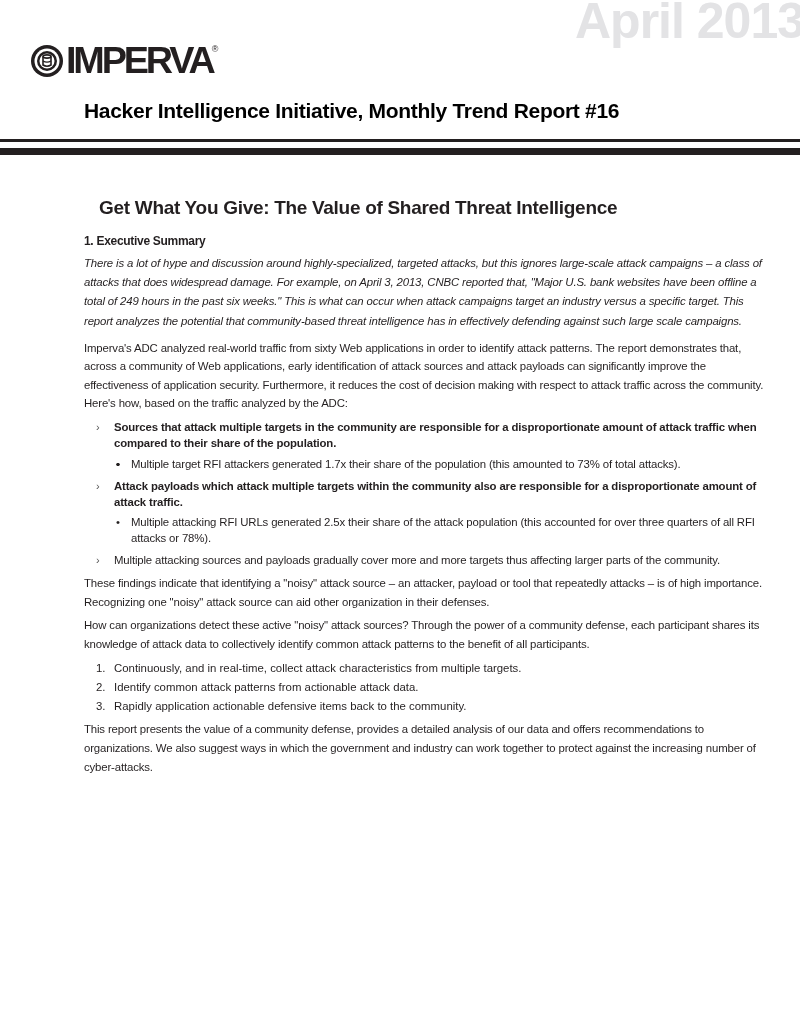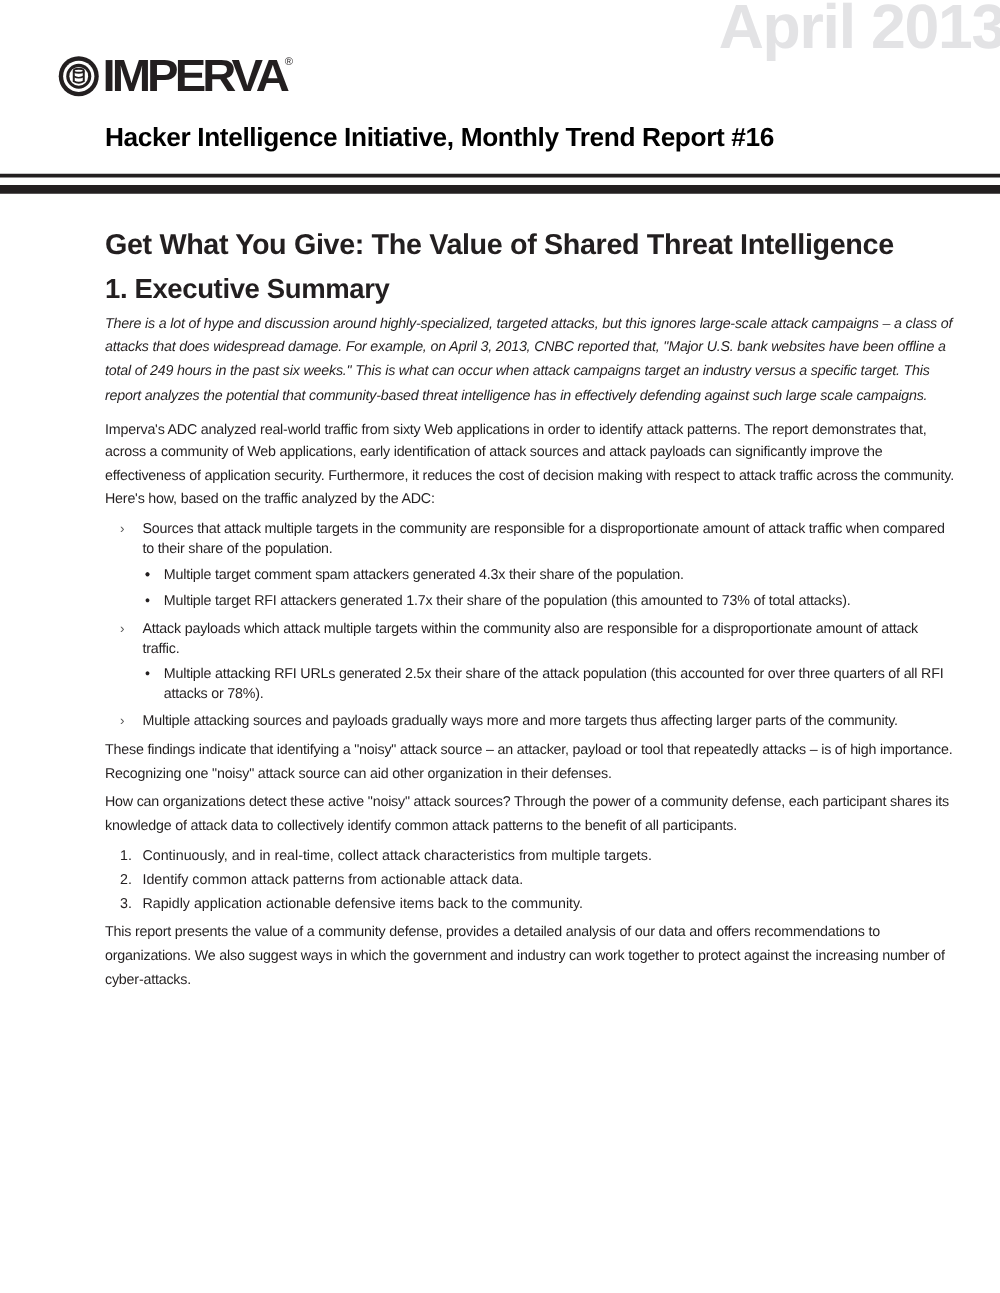--- a/index.html
+++ b/index.html
@@ -1,41 +1,41 @@
 <!DOCTYPE html>
 <html><head>
 <meta charset="utf-8">
 <style>
   html, body { margin: 0; padding: 0; background: #ffffff; }
   body { width: 800px; height: 1034px; position: relative; overflow: hidden;
          font-family: "Liberation Sans", "DejaVu Sans", sans-serif; color: #231f20; }
   .date-stamp { position: absolute; right: -4px; top: -8px; font-family: "Liberation Sans", sans-serif;
                 font-weight: bold; font-size: 50px; color: #e3e3e5; letter-spacing: -1px; }
-  .logo { position: absolute; left: 46px; top: 44px; height: 34px; display: flex; align-items: center; }
+  .logo { position: absolute; left: 30px; top: 44px; height: 34px; display: flex; align-items: center; }
   .logo-mark { width: 34px; height: 34px; }
   .logo-word { font-family: "Liberation Sans", sans-serif; font-weight: 900; font-size: 36px;
                letter-spacing: -3px; color: #231f20; margin-left: 2px; line-height: 34px;
                transform: scaleX(1.05); transform-origin: left center; }
   .logo-reg { font-size: 9px; position: relative; top: -12px; margin-left: 6px; }
   .report-title { position: absolute; left: 84px; top: 99px; font-size: 21px; font-weight: bold;
                   color: #000000; letter-spacing: -0.3px; }
   .rule-thin { position: absolute; left: 0; top: 139px; width: 800px; height: 3px; background: #231f20; }
   .rule-thick { position: absolute; left: 0; top: 148px; width: 800px; height: 7px; background: #231f20; }
   .content { position: absolute; left: 84px; top: 182px; width: 680px; }
-  h2.sub { margin: 0; font-size: 23px; font-weight: bold; letter-spacing: -0.3px; }
-  h3.section { margin: 9px 0 6px 0; font-size: 22px; font-weight: bold; letter-spacing: -0.3px; }
+  h2.sub { margin: 15px; font-size: 19px; font-weight: bold; letter-spacing: -0.3px; }
+  h3.section { margin: 9px 0 6px 0; font-size: 12px; font-weight: bold; letter-spacing: -0.3px; }
   p { margin: 0; font-size: 11.4px; line-height: 19.2px; letter-spacing: -0.15px; }
   p.intro { font-style: italic; margin-bottom: 8px; }
   p.body { margin-bottom: 4px; }
   .body.dense { line-height: 18.5px; }
   ul.findings { list-style: none; margin: 6px 0 0 0; padding: 0; }
   ul.findings > li { position: relative; padding-left: 30px; font-size: 11.4px; line-height: 16px;
                      margin-bottom: 6px; letter-spacing: -0.15px; }
   ul.findings > li > .arrow { position: absolute; left: 12px; top: 0; font-size: 11px; color: #555; }
-  .finding-head.bold { font-weight: normal; }
+  .finding-head.bold { font-weight: bold; }
   ul.sub { list-style: none; margin: 4px 0 0 0; padding: 0; }
   ul.sub li { position: relative; padding-left: 17px; font-size: 11.4px; line-height: 16px; margin-bottom: 5px; }
   ul.sub li .dot { position: absolute; left: 2px; top: 0; }
   ol.steps { list-style: none; margin: 2px 0 4px 0; padding: 0; }
   ol.steps li { position: relative; padding-left: 30px; font-size: 11.4px; line-height: 19px; }
   ol.steps li .num { position: absolute; left: 12px; top: 0; }
 </style>
 </head>
 <body>
 
@@ -65,34 +65,34 @@
   <h3 class="section">1. Executive Summary</h3>
   <p class="intro">There is a lot of hype and discussion around highly-specialized, targeted attacks, but this ignores large-scale attack campaigns – a class of attacks that does widespread damage. For example, on April 3, 2013, CNBC reported that, "Major U.S. bank websites have been offline a total of 249 hours in the past six weeks." This is what can occur when attack campaigns target an industry versus a specific target. This report analyzes the potential that community-based threat intelligence has in effectively defending against such large scale campaigns.</p>
   <p class="body dense">Imperva's ADC analyzed real-world traffic from sixty Web applications in order to identify attack patterns. The report demonstrates that, across a community of Web applications, early identification of attack sources and attack payloads can significantly improve the effectiveness of application security. Furthermore, it reduces the cost of decision making with respect to attack traffic across the community. Here's how, based on the traffic analyzed by the ADC:</p>
 
   <ul class="findings">
     <li>
       <span class="arrow">›</span>
       <span class="finding-head bold">Sources that attack multiple targets in the community are responsible for a disproportionate amount of attack traffic when compared to their share of the population.</span>
       <ul class="sub">
         <li><span class="dot">•</span></li>
-        <li><span class="dot">•</span><span>Multiple target comment spam attackers generated 4.3x their share of the population.</span></li>
+        <li><span class="dot">•</span></li>
         <li><span class="dot">•</span><span>Multiple target RFI attackers generated 1.7x their share of the population (this amounted to 73% of total attacks).</span></li>
       </ul>
     </li>
     <li>
       <span class="arrow">›</span>
       <span class="finding-head bold">Attack payloads which attack multiple targets within the community also are responsible for a disproportionate amount of attack traffic.</span>
       <ul class="sub">
         <li><span class="dot">•</span><span>Multiple attacking RFI URLs generated 2.5x their share of the attack population (this accounted for over three quarters of all RFI attacks or 78%).</span></li>
       </ul>
     </li>
     <li>
       <span class="arrow">›</span>
-      <span class="finding-head">Multiple attacking sources and payloads gradually ways more and more targets thus affecting larger parts of the community.</span>
+      <span class="finding-head">Multiple attacking sources and payloads gradually cover more and more targets thus affecting larger parts of the community.</span>
     </li>
   </ul>
 
   <p class="body">These findings indicate that identifying a "noisy" attack source – an attacker, payload or tool that repeatedly attacks – is of high importance. Recognizing one "noisy" attack source can aid other organization in their defenses.</p>
   <p class="body">How can organizations detect these active "noisy" attack sources? Through the power of a community defense, each participant shares its knowledge of attack data to collectively identify common attack patterns to the benefit of all participants.</p>
 
   <ol class="steps">
     <li><span class="num">1.</span><span>Continuously, and in real-time, collect attack characteristics from multiple targets.</span></li>
     <li><span class="num">2.</span><span>Identify common attack patterns from actionable attack data.</span></li>
     <li><span class="num">3.</span><span>Rapidly application actionable defensive items back to the community.</span></li>

